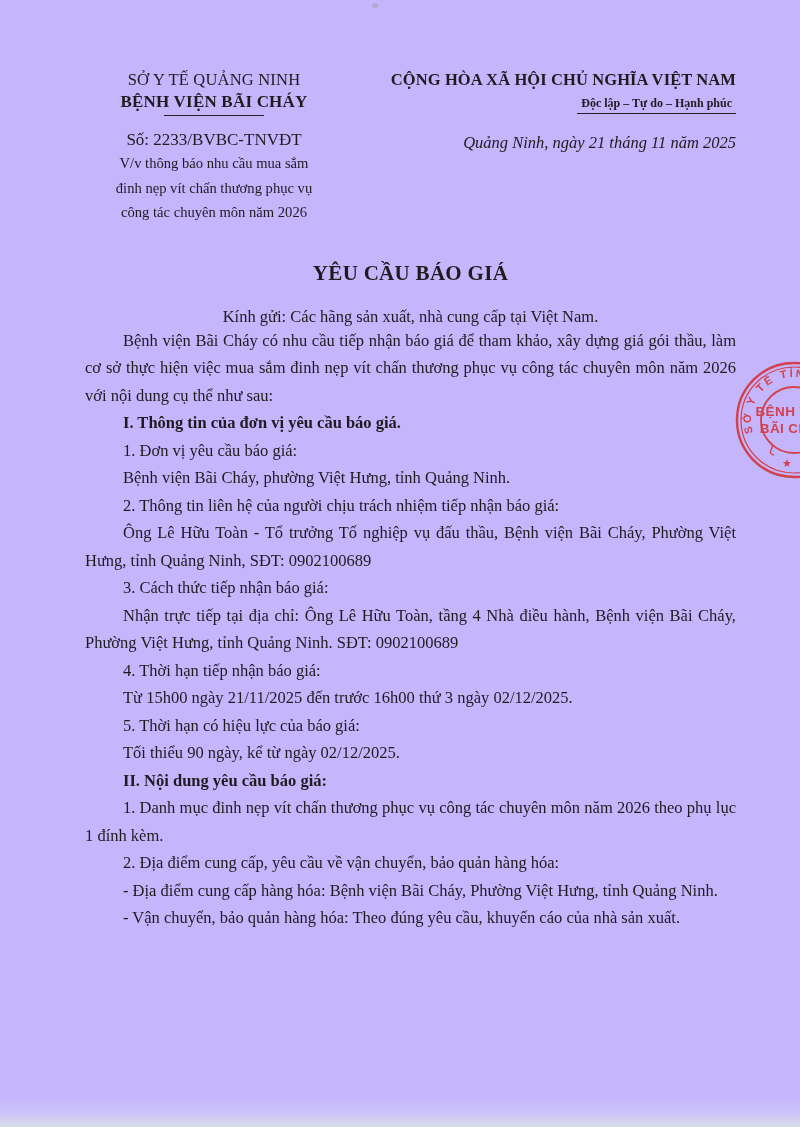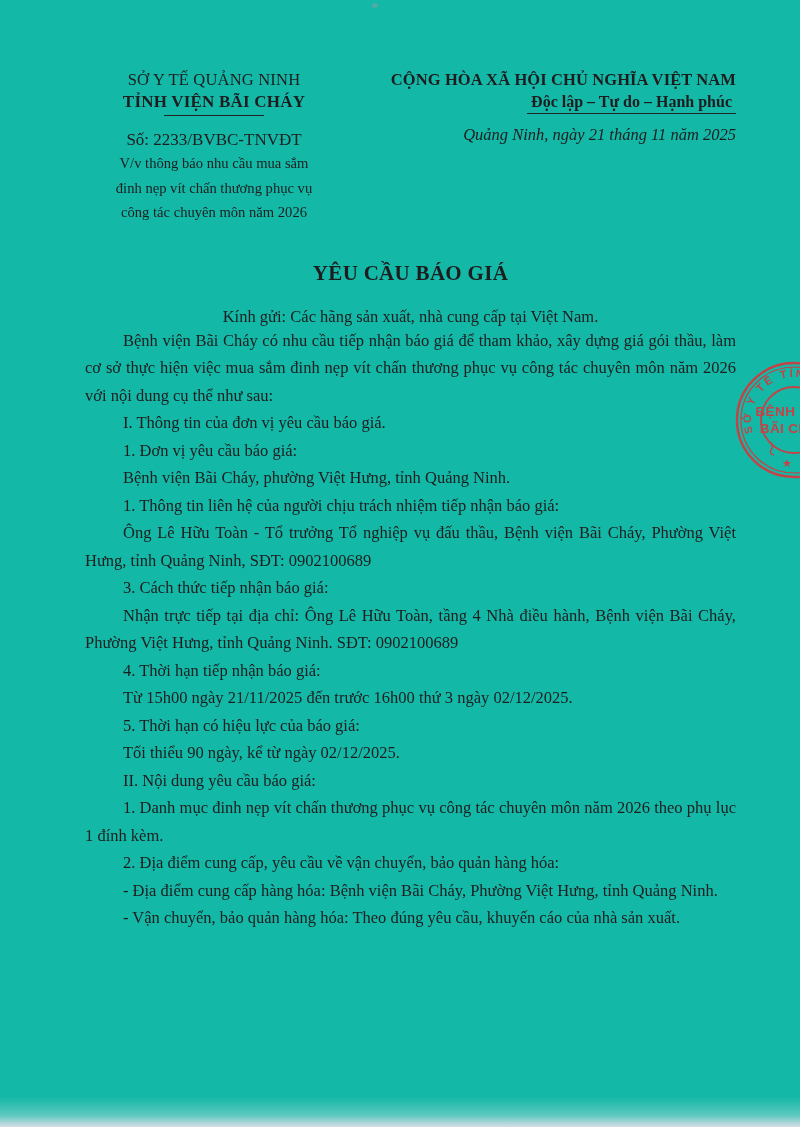--- a/index.html
+++ b/index.html
@@ -2,21 +2,21 @@
 <html><head>
 <meta charset="utf-8">
 <style>
   * { margin: 0; padding: 0; box-sizing: border-box; }
   html, body { background: #888; }
   .page {
     position: relative;
     width: 800px;
     height: 1127px;
     margin: 0 auto;
-    background: #14b8a6;
+    background: #c4b5fd;
     overflow: hidden;
     font-family: "Liberation Serif", "DejaVu Serif", serif;
     color: #1d1d1f;
   }
   .content {
     position: absolute;
     left: 85px;
     top: 70px;
     width: 651px;
   }
@@ -26,37 +26,37 @@
   .header-right { flex: 1; text-align: right; }
   .org-parent { font-size: 16.5px; letter-spacing: 0.2px; }
   .org-name { font-size: 17px; font-weight: bold; margin-top: 2px; letter-spacing: 0.2px; }
   .org-underline { width: 100px; height: 0; border-bottom: 1.6px solid #222; margin: 3px auto 0; }
   .doc-number { font-size: 17px; margin-top: 14px; }
   .doc-subject { font-size: 14.6px; line-height: 24.5px; width: 218px; margin: 1px auto 0; }
   .national-title { font-size: 16.5px; font-weight: bold; letter-spacing: 0.1px; }
   .national-motto-wrap { margin-top: 3px; }
   .national-motto {
     display: inline-block;
-    font-size: 16px; font-weight: bold;
+    font-size: 12px; font-weight: bold;
     padding: 0 4px 2px;
     border-bottom: 1.6px solid #222;
   }
-  .place-date { font-size: 16.5px; font-style: italic; margin-top: 11px; }
+  .place-date { font-size: 16.5px; font-style: italic; margin-top: 19px; }
   
   .doc-title { text-align: center; font-size: 21px; font-weight: bold; margin-top: 36px; letter-spacing: 0.3px; }
   .salutation { text-align: center; font-size: 16.5px; margin-top: 21px; }
   
   .doc-body { }
   .para {
     font-size: 16.5px;
     line-height: 27.5px;
     text-align: justify;
     text-indent: 38px;
   }
-  .para.bold { font-weight: normal; }
+  .para.bold { font-weight: bold; }
   
   .stamp {
     position: absolute;
     left: 724px;
     top: 350px;
     width: 140px;
     height: 140px;
     opacity: 0.92;
   }
   .stamp text {
@@ -90,21 +90,21 @@
 
 <div class="page">
 
   <div class="scan-speck"></div>
 
   <div class="content">
 
     <div class="header">
       <div class="header-left">
         <div class="org-parent">SỞ Y TẾ QUẢNG NINH</div>
-        <div class="org-name">TỈNH VIỆN BÃI CHÁY</div>
+        <div class="org-name">BỆNH VIỆN BÃI CHÁY</div>
         <div class="org-underline"></div>
         <div class="doc-number">Số: 2233/BVBC-TNVĐT</div>
         <div class="doc-subject">V/v thông báo nhu cầu mua sắm đinh nẹp vít chấn thương phục vụ công tác chuyên môn năm 2026</div>
       </div>
       <div class="header-right">
         <div class="national-title">CỘNG HÒA XÃ HỘI CHỦ NGHĨA VIỆT NAM</div>
         <div class="national-motto-wrap">
           <span class="national-motto">Độc lập – Tự do – Hạnh phúc</span>
         </div>
         <div class="place-date">Quảng Ninh, ngày 21 tháng 11 năm 2025</div>
@@ -113,21 +113,21 @@
 
     <div class="doc-title">YÊU CẦU BÁO GIÁ</div>
 
     <div class="salutation">Kính gửi: Các hãng sản xuất, nhà cung cấp tại Việt Nam.</div>
 
     <div class="doc-body">
         <p class="para">Bệnh viện Bãi Cháy có nhu cầu tiếp nhận báo giá để tham khảo, xây dựng giá gói thầu, làm cơ sở thực hiện việc mua sắm đinh nẹp vít chấn thương phục vụ công tác chuyên môn năm 2026 với nội dung cụ thể như sau:</p>
         <p class="para bold">I. Thông tin của đơn vị yêu cầu báo giá.</p>
         <p class="para">1. Đơn vị yêu cầu báo giá:</p>
         <p class="para">Bệnh viện Bãi Cháy, phường Việt Hưng, tỉnh Quảng Ninh.</p>
-        <p class="para">1. Thông tin liên hệ của người chịu trách nhiệm tiếp nhận báo giá:</p>
+        <p class="para">2. Thông tin liên hệ của người chịu trách nhiệm tiếp nhận báo giá:</p>
         <p class="para">Ông Lê Hữu Toàn - Tổ trưởng Tổ nghiệp vụ đấu thầu, Bệnh viện Bãi Cháy, Phường Việt Hưng, tỉnh Quảng Ninh, SĐT: 0902100689</p>
         <p class="para">3. Cách thức tiếp nhận báo giá:</p>
         <p class="para">Nhận trực tiếp tại địa chỉ: Ông Lê Hữu Toàn, tầng 4 Nhà điều hành, Bệnh viện Bãi Cháy, Phường Việt Hưng, tỉnh Quảng Ninh. SĐT: 0902100689</p>
         <p class="para">4. Thời hạn tiếp nhận báo giá:</p>
         <p class="para">Từ 15h00 ngày 21/11/2025 đến trước 16h00 thứ 3 ngày 02/12/2025.</p>
         <p class="para">5. Thời hạn có hiệu lực của báo giá:</p>
         <p class="para">Tối thiểu 90 ngày, kể từ ngày 02/12/2025.</p>
         <p class="para bold">II. Nội dung yêu cầu báo giá:</p>
         <p class="para">1. Danh mục đinh nẹp vít chấn thương phục vụ công tác chuyên môn năm 2026 theo phụ lục 1 đính kèm.</p>
         <p class="para">2. Địa điểm cung cấp, yêu cầu về vận chuyển, bảo quản hàng hóa:</p>

